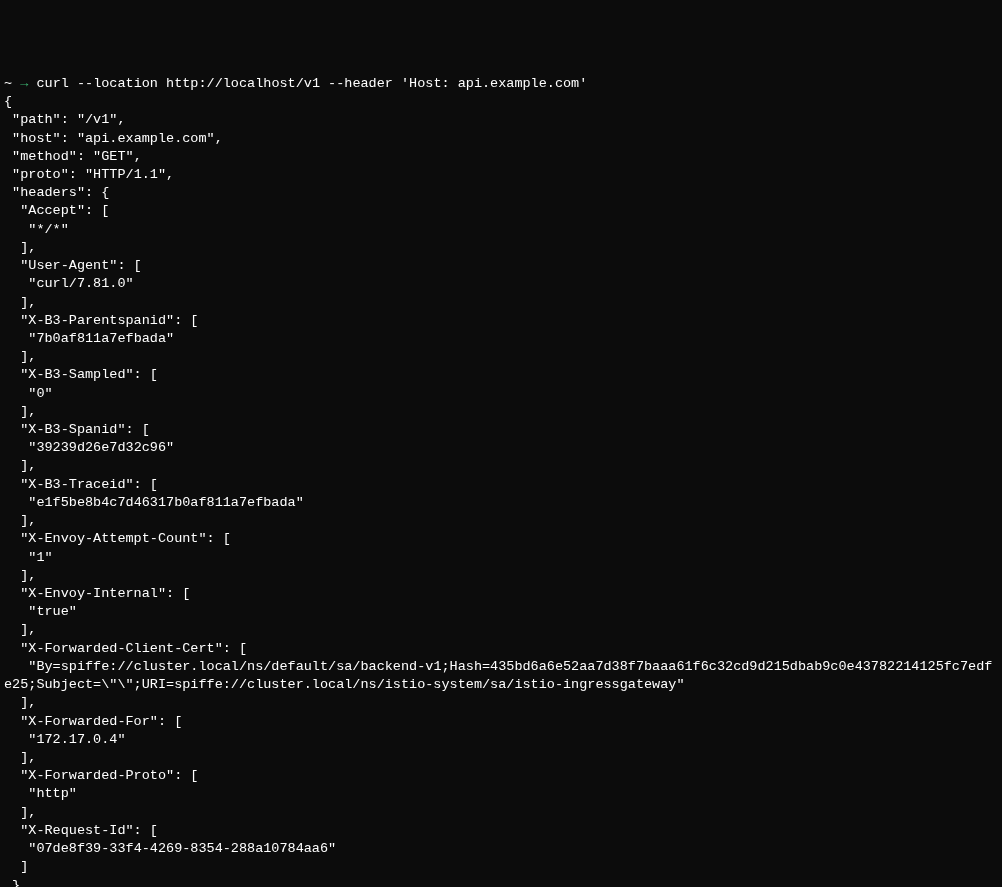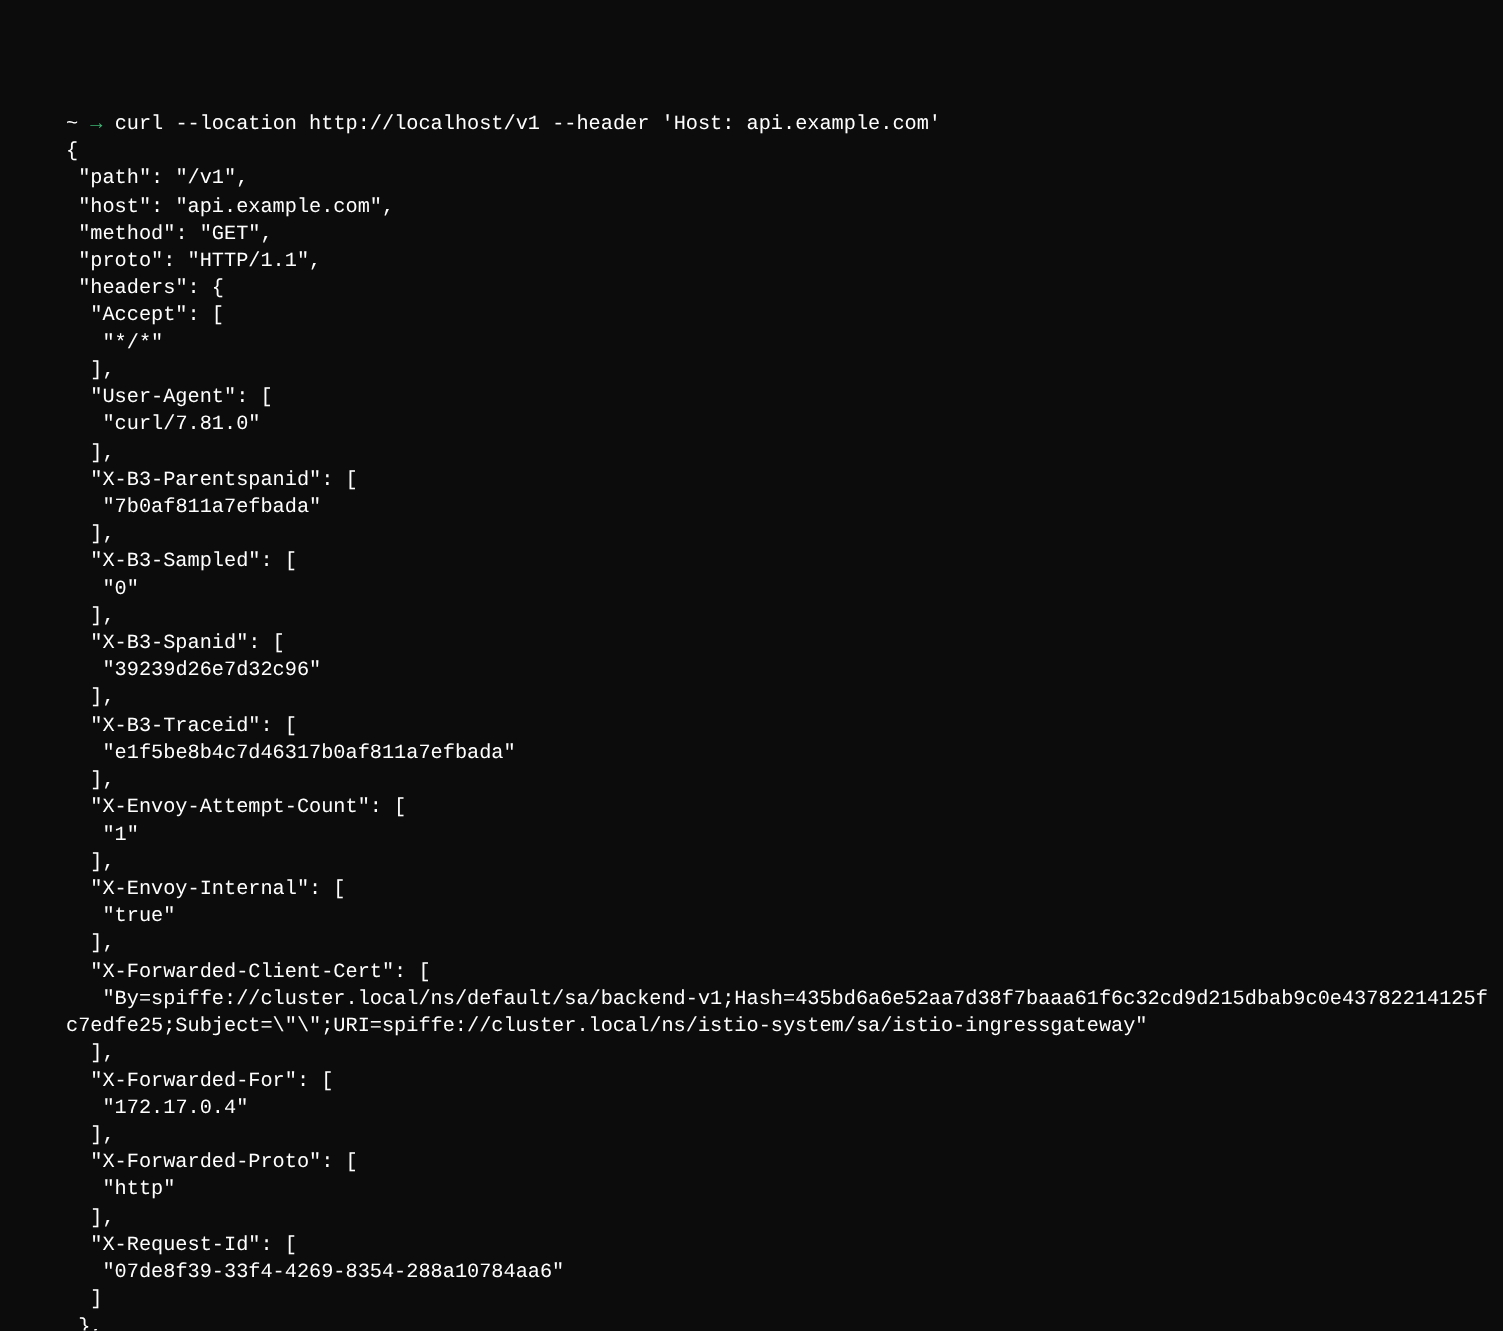--- a/index.html
+++ b/index.html
@@ -25,21 +25,20 @@
     }
     .prompt-arrow {
       color: #3cb371;
       font-weight: bold;
     }
     .cmd {
       color: #ffffff;
     }
     .terminal-line {
       display: block;
-      margin-left: 40px;
     }
   </style>
 </head>
 <body>
 
 
 
 <div><span class="terminal-line"><span class="prompt-tilde">~</span> <span class="prompt-arrow">→</span> <span class="cmd">curl --location http://localhost/v1 --header 'Host: api.example.com'</span></span><span class="terminal-line">{</span><span class="terminal-line"> "path": "/v1",</span><span class="terminal-line"> "host": "api.example.com",</span><span class="terminal-line"> "method": "GET",</span><span class="terminal-line"> "proto": "HTTP/1.1",</span><span class="terminal-line"> "headers": {</span><span class="terminal-line">  "Accept": [</span><span class="terminal-line">   "*/*"</span><span class="terminal-line">  ],</span><span class="terminal-line">  "User-Agent": [</span><span class="terminal-line">   "curl/7.81.0"</span><span class="terminal-line">  ],</span><span class="terminal-line">  "X-B3-Parentspanid": [</span><span class="terminal-line">   "7b0af811a7efbada"</span><span class="terminal-line">  ],</span><span class="terminal-line">  "X-B3-Sampled": [</span><span class="terminal-line">   "0"</span><span class="terminal-line">  ],</span><span class="terminal-line">  "X-B3-Spanid": [</span><span class="terminal-line">   "39239d26e7d32c96"</span><span class="terminal-line">  ],</span><span class="terminal-line">  "X-B3-Traceid": [</span><span class="terminal-line">   "e1f5be8b4c7d46317b0af811a7efbada"</span><span class="terminal-line">  ],</span><span class="terminal-line">  "X-Envoy-Attempt-Count": [</span><span class="terminal-line">   "1"</span><span class="terminal-line">  ],</span><span class="terminal-line">  "X-Envoy-Internal": [</span><span class="terminal-line">   "true"</span><span class="terminal-line">  ],</span><span class="terminal-line">  "X-Forwarded-Client-Cert": [</span><span class="terminal-line">   "By=spiffe://cluster.local/ns/default/sa/backend-v1;Hash=435bd6a6e52aa7d38f7baaa61f6c32cd9d215dbab9c0e43782214125fc7edfe25;Subject=\"\";URI=spiffe://cluster.local/ns/istio-system/sa/istio-ingressgateway"</span><span class="terminal-line">  ],</span><span class="terminal-line">  "X-Forwarded-For": [</span><span class="terminal-line">   "172.17.0.4"</span><span class="terminal-line">  ],</span><span class="terminal-line">  "X-Forwarded-Proto": [</span><span class="terminal-line">   "http"</span><span class="terminal-line">  ],</span><span class="terminal-line">  "X-Request-Id": [</span><span class="terminal-line">   "07de8f39-33f4-4269-8354-288a10784aa6"</span><span class="terminal-line">  ]</span><span class="terminal-line"> },</span></div>
 
 

